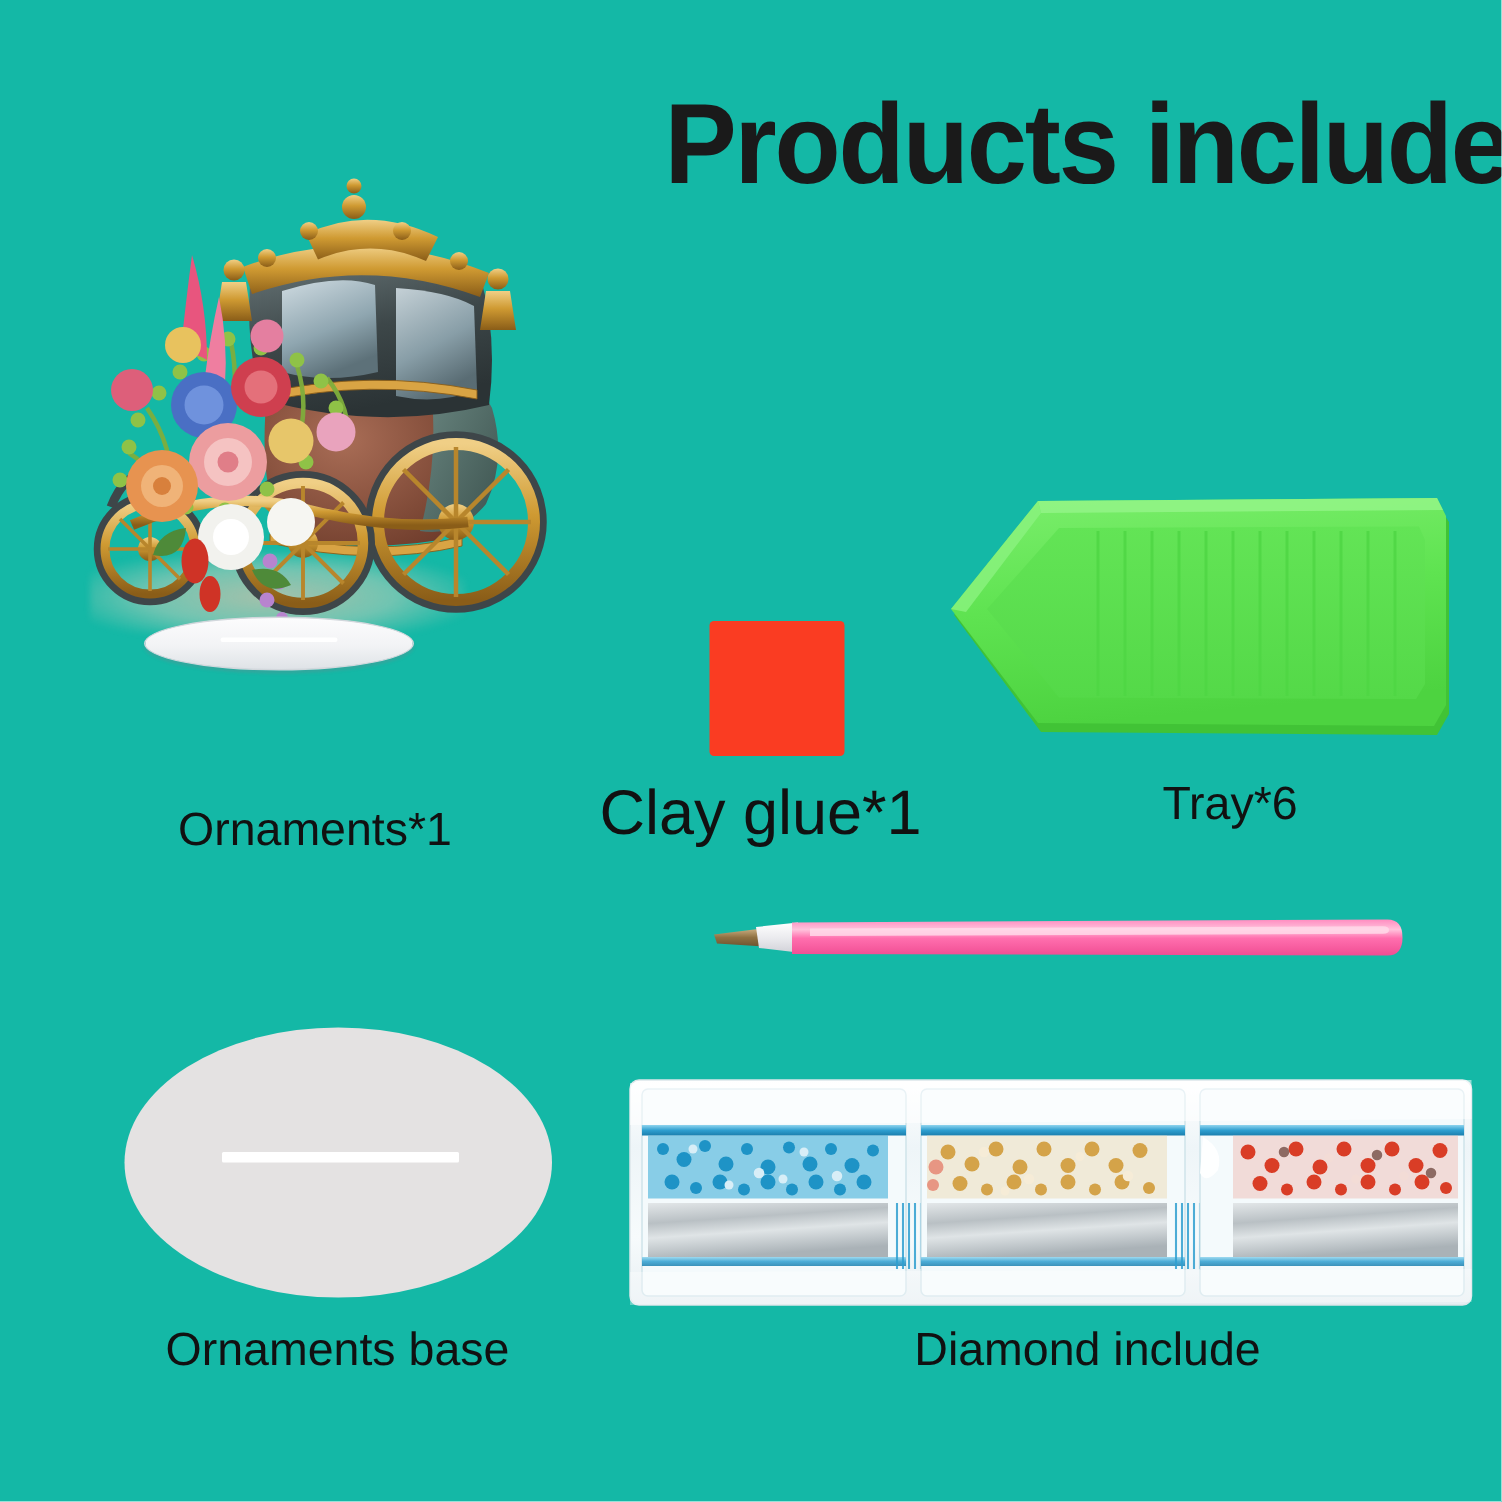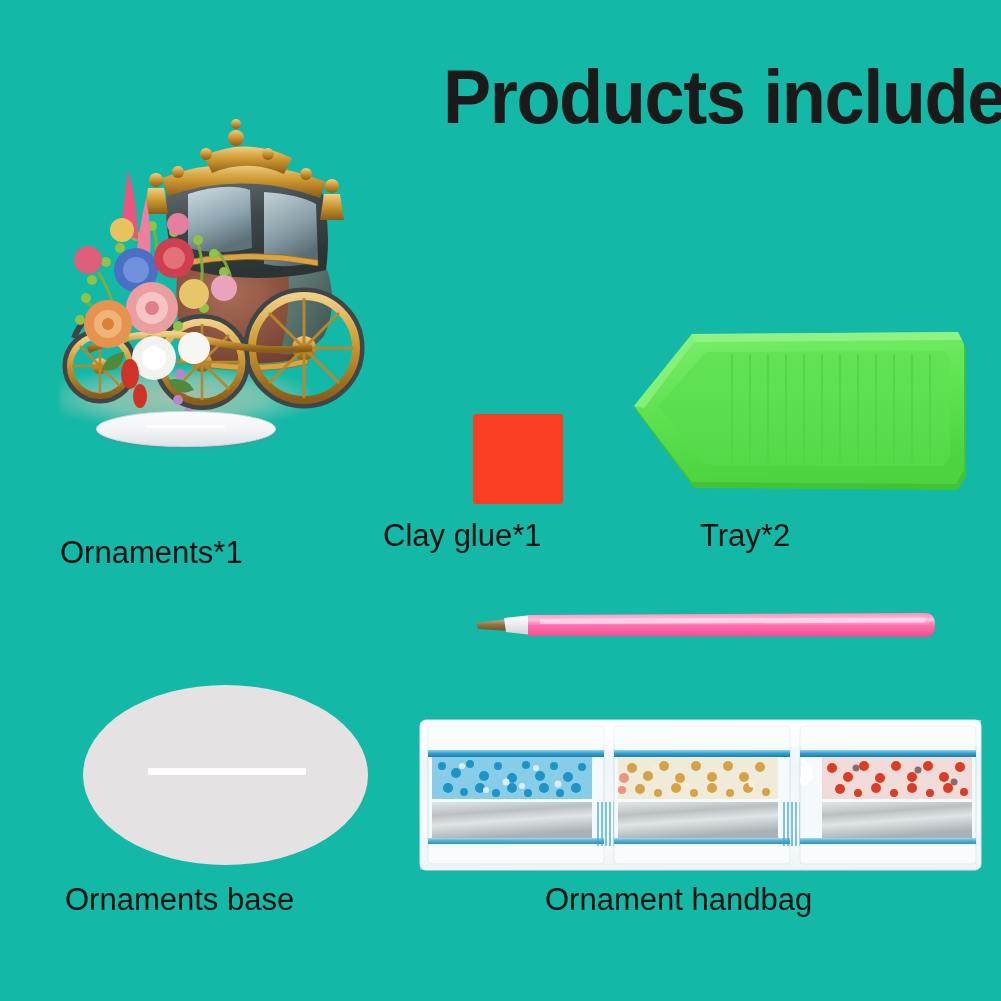--- a/index.html
+++ b/index.html
@@ -36,21 +36,21 @@
     transform-origin: left top;
     white-space: nowrap;
   }
 
   
   .caption {
     color: #111111;
     font-family: "Liberation Sans", sans-serif;
     font-weight: normal;
     white-space: nowrap;
-    text-align: left;
+    text-align: center;
   }
 
   
   #ornament-figure { left: 28px; top: 112px; width: 340px; height: 340px; }
 
   
   .acrylic-disc {
     left: 96px; top: 411px; width: 178px; height: 34px;
     border-radius: 50%;
     background: linear-gradient(180deg,#fcfcfd 0%,#f2f3f5 55%,#dfe3e7 100%);
@@ -280,21 +280,21 @@
       </g>
     </svg>
   </div>
 
   <div class="abs acrylic-disc"></div>
 
   <div class="abs caption" style="left:60px; top:535px; width:300px; font-size:31px;">Ornaments*1</div>
 
   <div class="abs" id="clayglue-swatch" style="background:#fa3c22;"></div>
 
-  <div class="abs caption" style="left:383px; top:518px; width:270px; font-size:31px;">Clay glue*1</div>
+  <div class="abs caption" style="left:372px; top:518px; width:270px; font-size:42px;">Clay glue*1</div>
 
   <div class="abs" id="tray-figure">
     <svg viewBox="0 0 345 190" width="345" height="190" xmlns="http://www.w3.org/2000/svg">
       <defs>
         <linearGradient id="trayTop" x1="0" y1="0" x2="0.2" y2="1">
           <stop offset="0%" stop-color="#7bee6c"></stop>
           <stop offset="50%" stop-color="#5fe351"></stop>
           <stop offset="100%" stop-color="#4dd340"></stop>
         </linearGradient>
         <linearGradient id="trayWell" x1="0" y1="0" x2="0" y2="1">
@@ -322,21 +322,21 @@
         <line x1="266" y1="36" x2="266" y2="146"></line>
         <line x1="284" y1="36" x2="284" y2="146"></line>
         <line x1="302" y1="36" x2="302" y2="146"></line>
       </g>
 
       <path d="M64 16 L330 14 L334 22 L66 24 Z" fill="#93f487" opacity="0.85"></path>
       <path d="M6 88 L64 16 L66 24 L16 90 Z" fill="#8bf27f" opacity="0.8"></path>
     </svg>
   </div>
 
-  <div class="abs caption" style="left:700px; top:518px; width:240px; font-size:31px;">Tray*2</div>
+  <div class="abs caption" style="left:700px; top:518px; width:240px; font-size:31px;">Tray*6</div>
 
   <div class="abs" id="pen-figure">
     <svg viewBox="0 0 475 40" width="475" height="40" xmlns="http://www.w3.org/2000/svg">
       <defs>
         <linearGradient id="penBody" x1="0" y1="0" x2="0" y2="1">
           <stop offset="0%" stop-color="#ff8cc0"></stop>
           <stop offset="28%" stop-color="#ffc2dc"></stop>
           <stop offset="52%" stop-color="#ff6fae"></stop>
           <stop offset="100%" stop-color="#f04d93"></stop>
         </linearGradient>
@@ -532,15 +532,15 @@
         </g>
 
         <rect x="404" y="86" width="150" height="36" fill="url(#foilG)"></rect>
       </g>
 
       <path d="M2 6 L563 4 L563 30 L2 34 Z" fill="#ffffff" opacity="0.55"></path>
       <path d="M2 132 L563 130 L563 152 L2 154 Z" fill="#ffffff" opacity="0.35"></path>
     </svg>
   </div>
 
-  <div class="abs caption" style="left:545px; top:882px; width:360px; font-size:31px;">Ornament handbag</div>
+  <div class="abs caption" style="left:545px; top:882px; width:360px; font-size:31px;">Diamond include</div>
 
 </div>
 
 </body></html>

